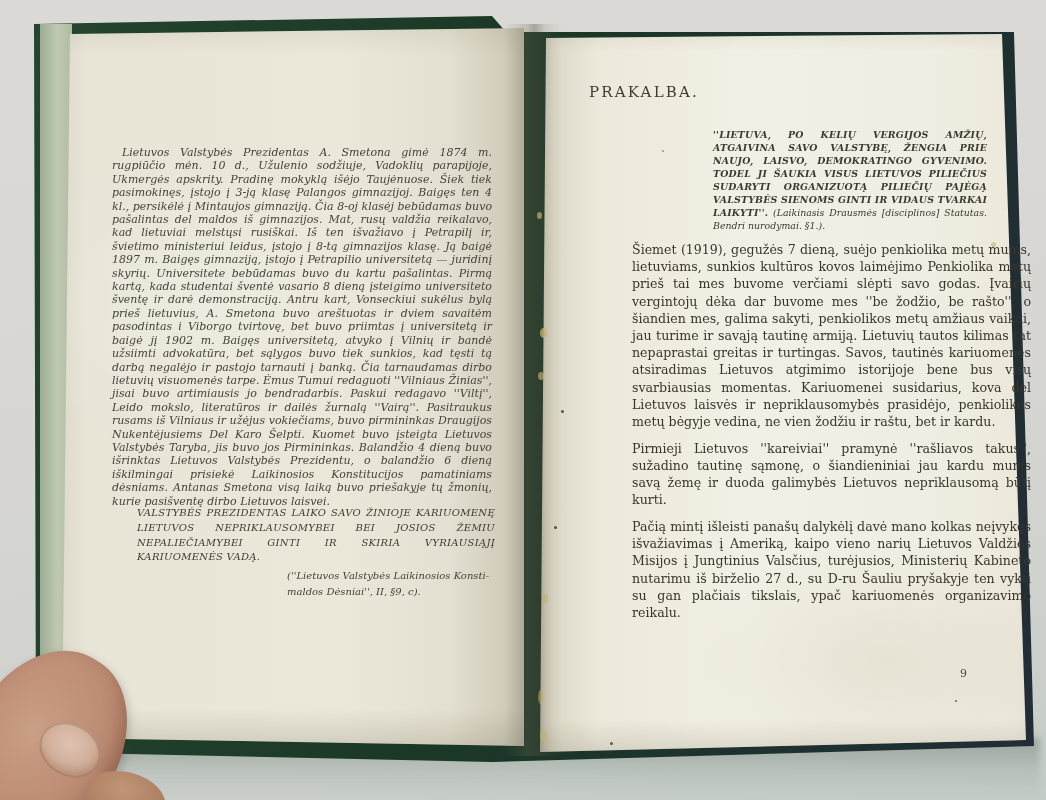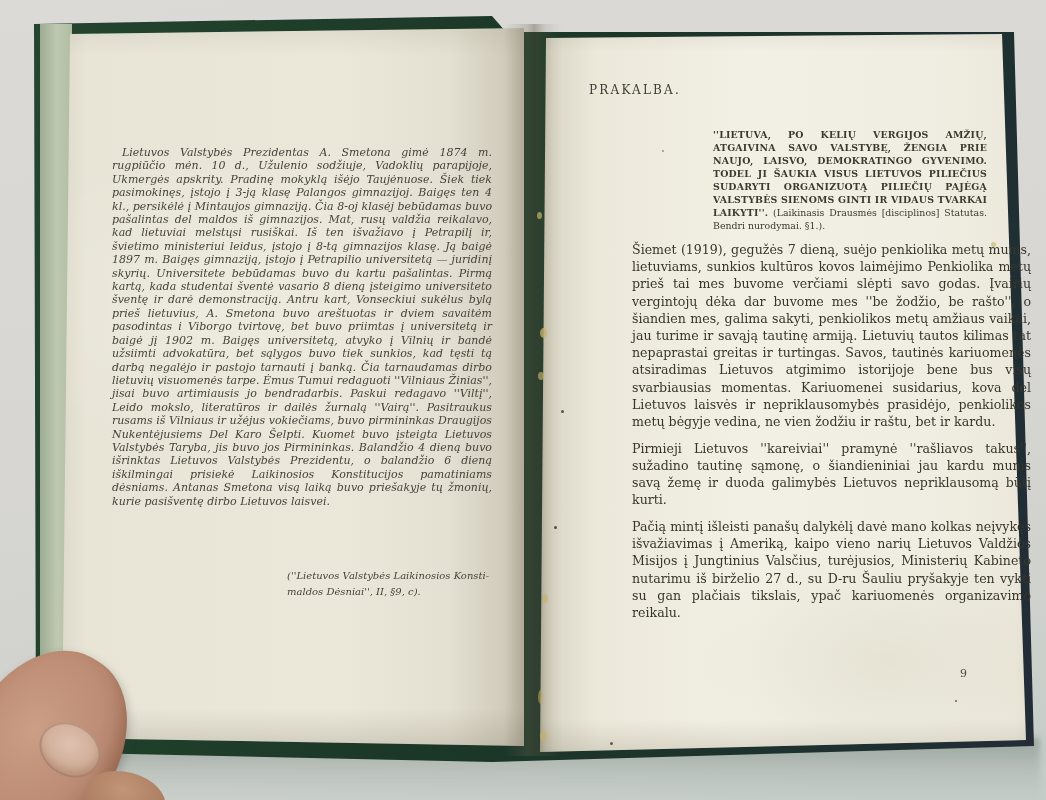--- a/index.html
+++ b/index.html
@@ -59,25 +59,25 @@
     font-style:italic;font-size:10px;line-height:14.8px;letter-spacing:.3px;
     text-align:justify;color:#3f3d33;
   }
   .decree-src{
     position:absolute;left:287px;top:568px;width:220px;
     font-style:italic;font-size:10px;line-height:15.5px;color:#45433a;
   }
   
   .heading{
     position:absolute;left:589px;top:83px;
-    font-size:12px;letter-spacing:2.2px;color:#3d3c36;
+    font-size:15px;letter-spacing:2.2px;color:#3d3c36;
   }
   .epigraph{
     position:absolute;left:713px;top:128px;width:274px;
-    font-size:9.4px;line-height:13px;
+    font-style:italic;font-size:9.4px;line-height:13px;
     text-align:justify;color:#3c3a30;
   }
   .epi-q{font-weight:700;letter-spacing:.2px;}
   .epi-s{font-weight:400;}
   .body-text{
     position:absolute;left:588px;top:241px;width:399px;
     font-size:12.6px;line-height:17.2px;text-align:justify;color:#38362c;margin-left:44px;
   }
   .body-text p{margin:0 0 9.5px 0;padding:0;}
   .pagenum{
@@ -117,20 +117,21 @@
 
   <div class="floor-shadow"></div>
   <div class="cover"></div>
   <div class="board"></div>
 
   <div class="page left-page"></div>
   <div class="page right-page"></div>
   <div class="gutter"></div>
 
   <div class="bio">Lietuvos Valstybės Prezidentas A. Smetona gimė 1874 m. rugpiūčio mėn. 10 d., Užulenio sodžiuje, Vadoklių parapijoje, Ukmergės apskrity. Pradinę mokyklą išėjo Taujėnuose. Šiek tiek pasimokinęs, įstojo į 3-ją klasę Palangos gimnazijoj. Baigęs ten 4 kl., persikėlė į Mintaujos gimnaziją. Čia 8-oj klasėj bebūdamas buvo pašalintas del maldos iš gimnazijos. Mat, rusų valdžia reikalavo, kad lietuviai melstųsi rusiškai. Iš ten išvažiavo į Petrapilį ir, švietimo ministeriui leidus, įstojo į 8-tą gimnazijos klasę. Ją baigė 1897 m. Baigęs gimnaziją, įstojo į Petrapilio universitetą — juridinį skyrių. Universitete bebūdamas buvo du kartu pašalintas. Pirmą kartą, kada studentai šventė vasario 8 dieną įsteigimo universiteto šventę ir darė demonstraciją. Antru kart, Vonseckiui sukėlus bylą prieš lietuvius, A. Smetona buvo areštuotas ir dviem savaitėm pasodintas i Viborgo tvirtovę, bet buvo priimtas į universitetą ir baigė jį 1902 m. Baigęs universitetą, atvyko į Vilnių ir bandė užsiimti advokatūra, bet sąlygos buvo tiek sunkios, kad tęsti tą darbą negalėjo ir pastojo tarnauti į banką. Čia tarnaudamas dirbo lietuvių visuomenės tarpe. Ėmus Tumui redaguoti ''Vilniaus Žinias'', jisai buvo artimiausis jo bendradarbis. Paskui redagavo ''Viltį'', Leido mokslo, literatūros ir dailės žurnalą ''Vairą''. Pasitraukus rusams iš Vilniaus ir užėjus vokiečiams, buvo pirmininkas Draugijos Nukentėjusiems Del Karo Šelpti. Kuomet buvo įsteigta Lietuvos Valstybės Taryba, jis buvo jos Pirmininkas. Balandžio 4 dieną buvo išrinktas Lietuvos Valstybės Prezidentu, o balandžio 6 dieną iškilmingai prisiekė Laikinosios Konstitucijos pamatiniams dėsniams. Antanas Smetona visą laiką buvo priešakyje tų žmonių, kurie pasišventę dirbo Lietuvos laisvei.</div>
+  <div class="decree">VALSTYBĖS PREZIDENTAS LAIKO SAVO ŽINIOJE KARIUOMENĘ LIETUVOS NEPRIKLAUSOMYBEI BEI JOSIOS ŽEMIU NEPALIEČIAMYBEI GINTI IR SKIRIA VYRIAUSIĄJĮ KARIUOMENĖS VADĄ.</div>
   <div class="decree-src">
     <span>(''Lietuvos Valstybės Laikinosios Konsti-</span><br>
     <span>maldos Dėsniai'', II, §9, c).</span>
   </div>
 
   <div class="heading">PRAKALBA.</div>
   <div class="epigraph">
     <span class="epi-q">''LIETUVA, PO KELIŲ VERGIJOS AMŽIŲ, ATGAIVINA SAVO VALSTYBĘ, ŽENGIA PRIE NAUJO, LAISVO, DEMOKRATINGO GYVENIMO. TODEL JI ŠAUKIA VISUS LIETUVOS PILIEČIUS SUDARYTI ORGANIZUOTĄ PILIEČIŲ PAJĖGĄ VALSTYBĖS SIENOMS GINTI IR VIDAUS TVARKAI LAIKYTI''.</span>
     <span class="epi-s">(Laikinasis Drausmės [disciplinos] Statutas. Bendri nurodymai. §1.).</span>
   </div>

